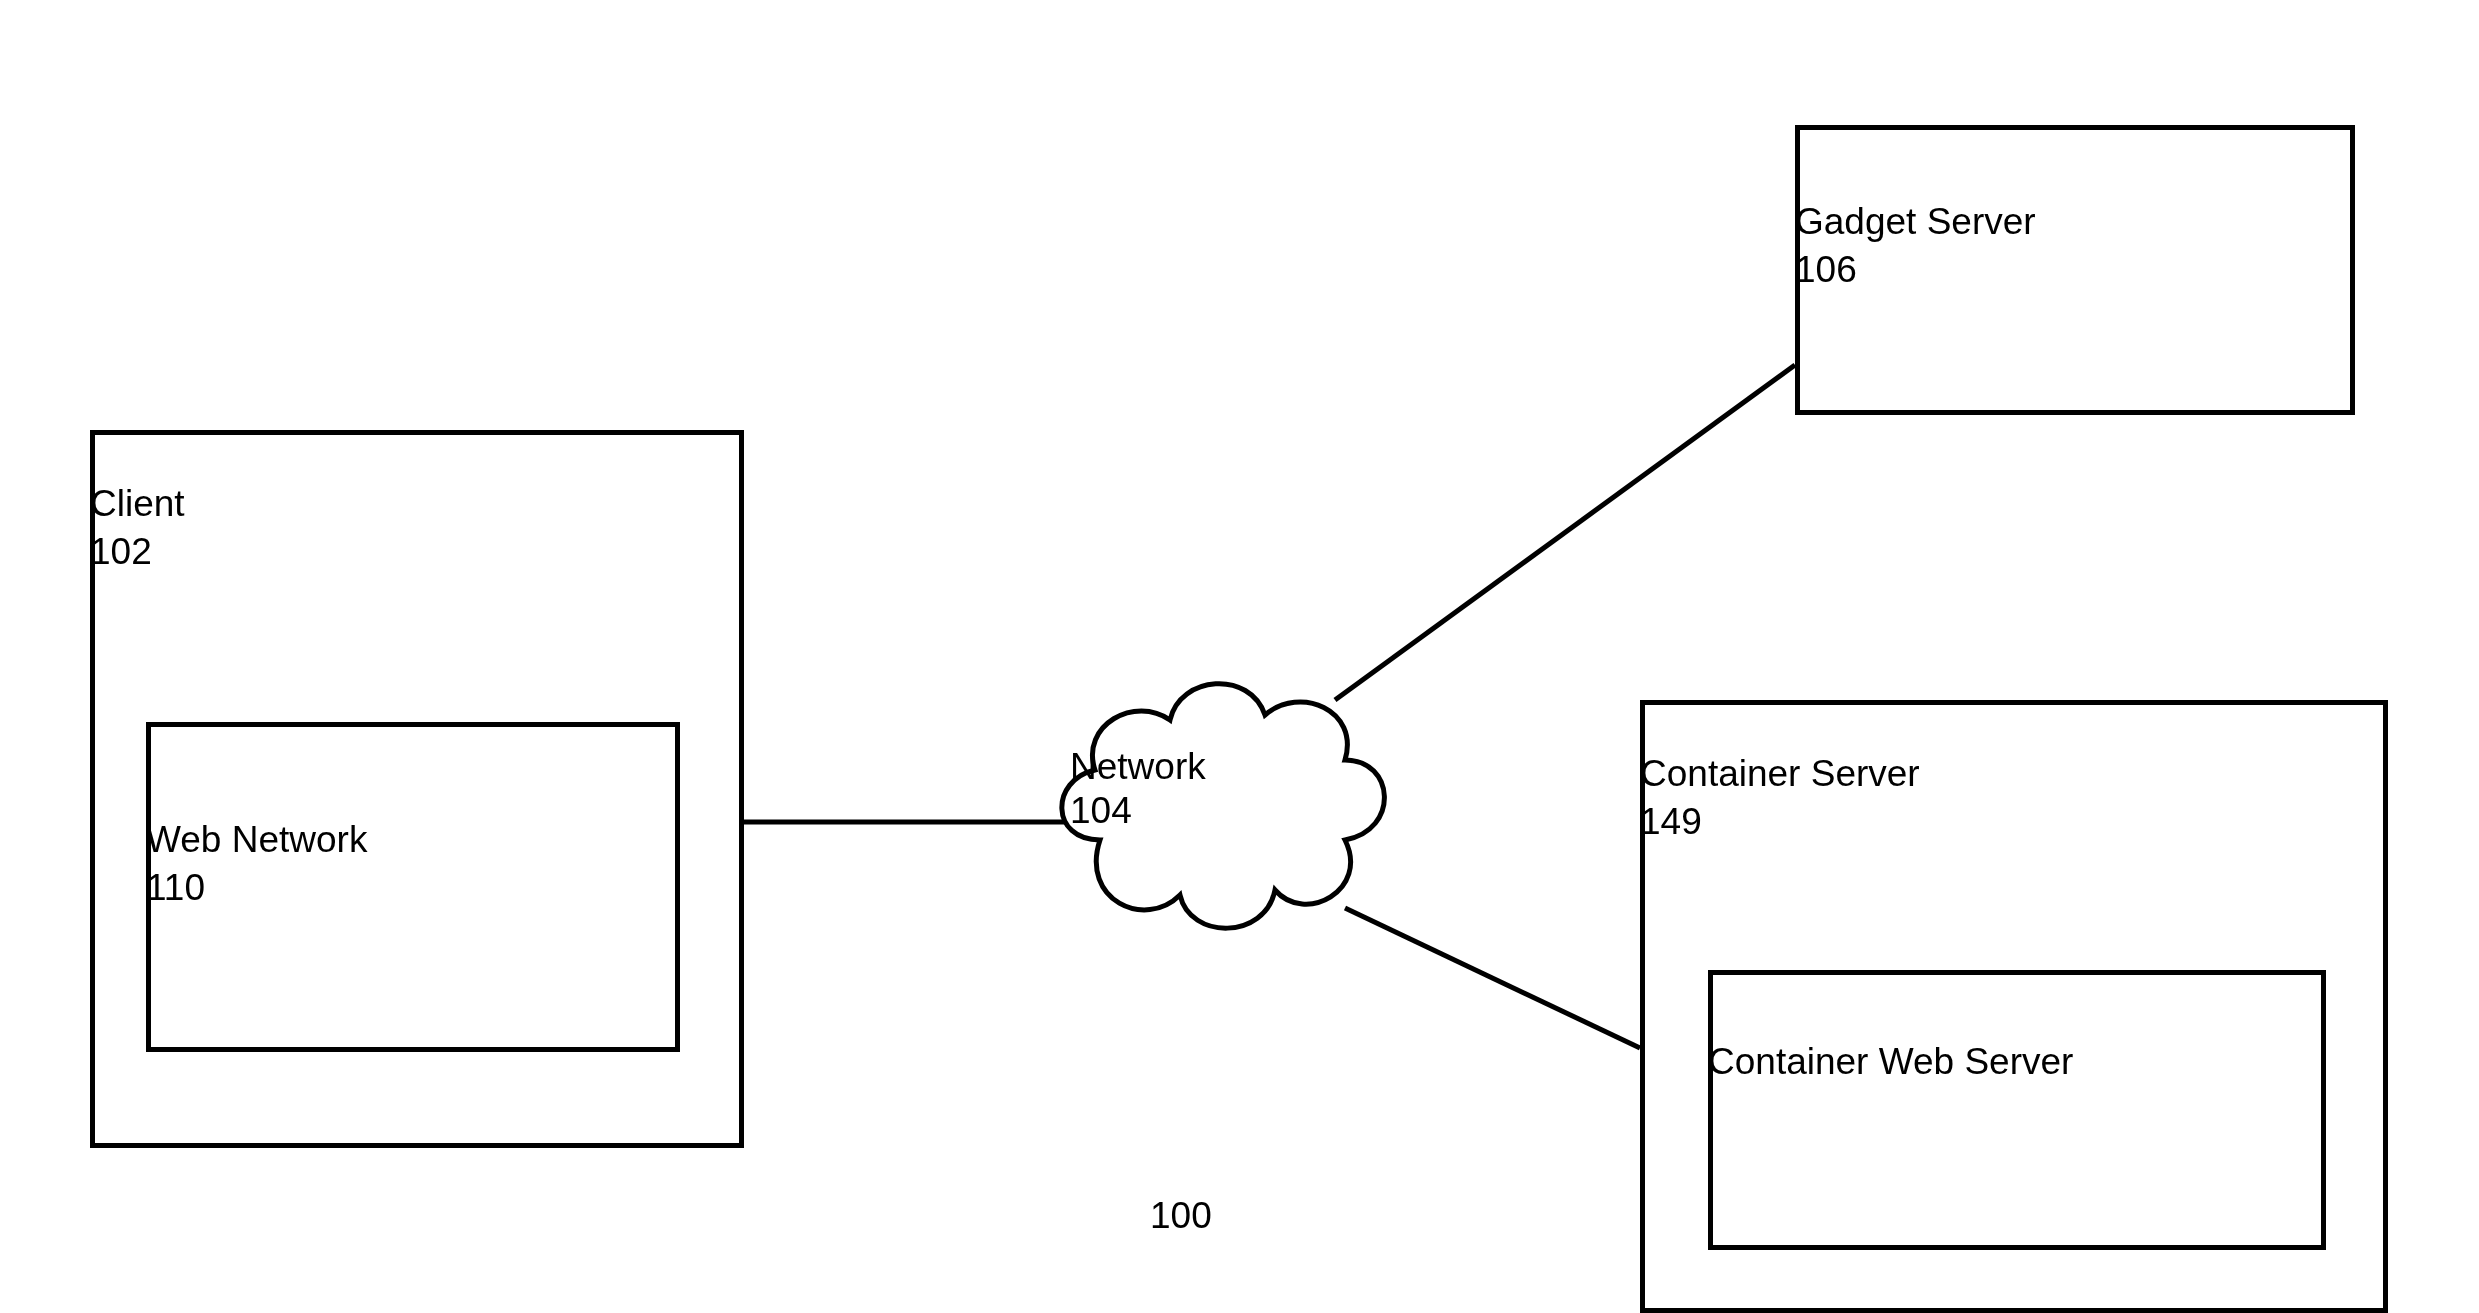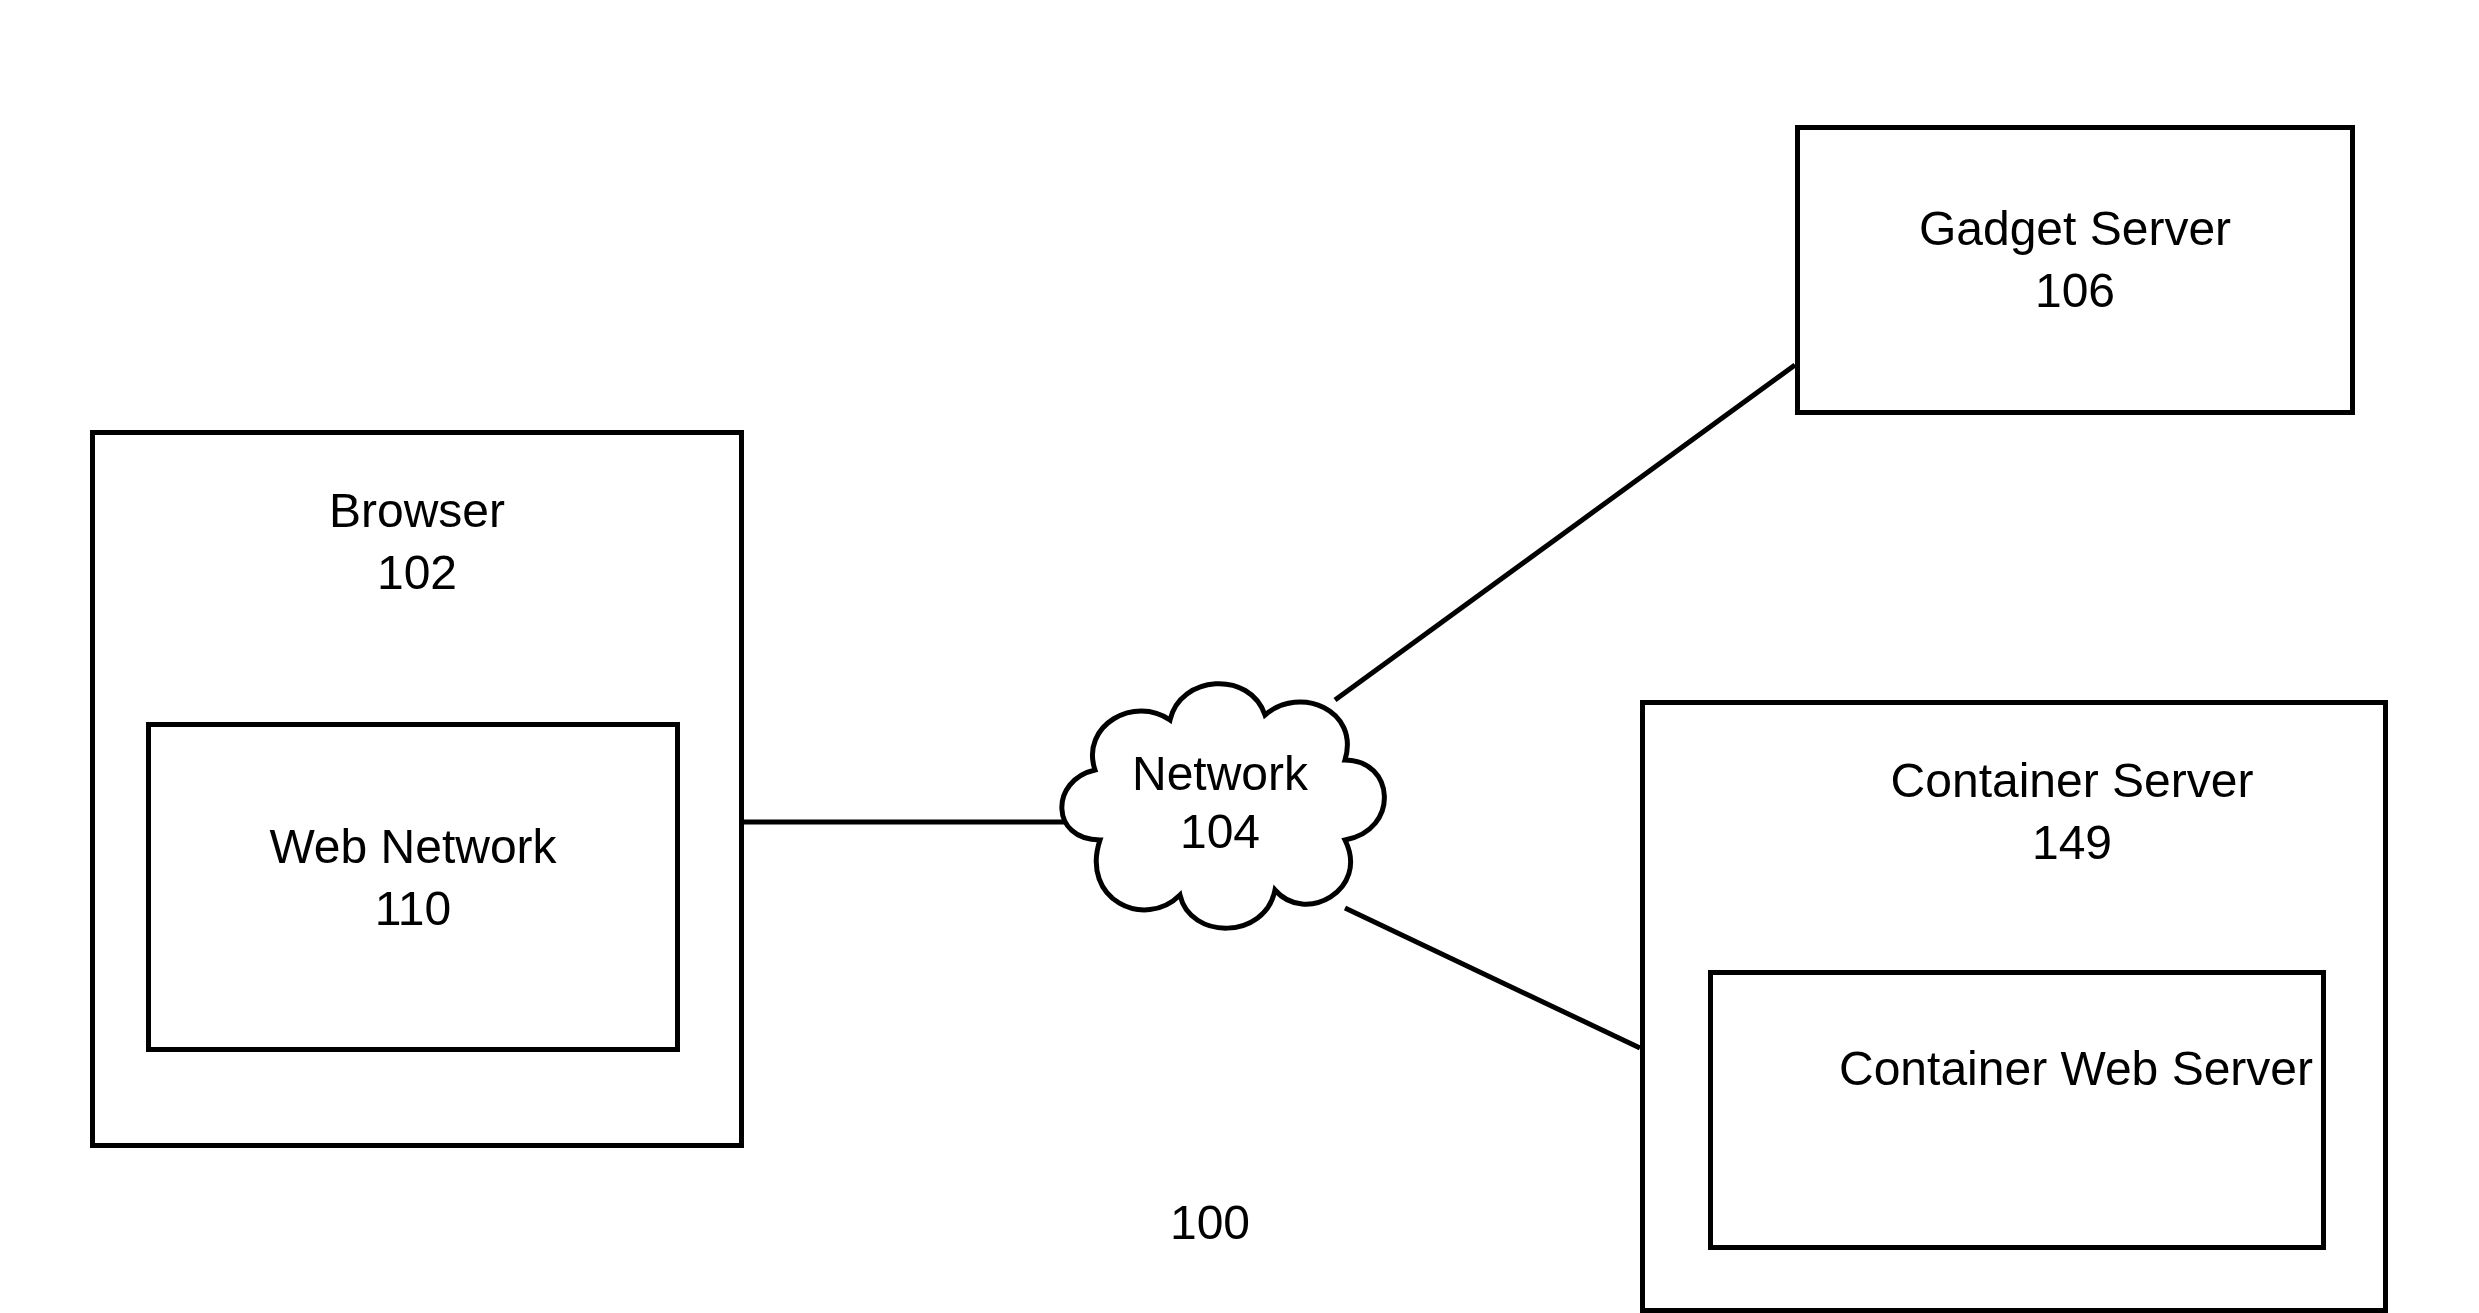--- a/index.html
+++ b/index.html
@@ -17,22 +17,22 @@
     height: 1313px;
   }
   .box {
     position: absolute;
     border: 5px solid #000;
     box-sizing: border-box;
     background: #fff;
   }
   .label {
     position: absolute;
-    text-align: center;
-    font-size: 48px;
+    text-align: left;
+    font-size: 37px;
     line-height: 1.2;
     white-space: nowrap;
   }
   .ref {
     display: block;
     margin-top: 4px;
   }
   svg.connector {
     position: absolute;
     top: 0;
@@ -55,21 +55,21 @@
     <line x1="744" y1="822" x2="1075" y2="822" stroke="#000" stroke-width="5"></line>
 
     <line x1="1335" y1="700" x2="1795" y2="365" stroke="#000" stroke-width="5"></line>
 
     <line x1="1345" y1="908" x2="1640" y2="1048" stroke="#000" stroke-width="5"></line>
   </svg>
 
   <div class="box" style="left:90px; top:430px; width:654px; height:718px;">
   </div>
   <div class="label" style="left:90px; top:482px; width:654px;">
-    <span>Browser</span>
+    <span>Client</span>
     <span class="ref">102</span>
   </div>
 
   <div class="box" style="left:146px; top:722px; width:534px; height:330px;">
   </div>
   <div class="label" style="left:146px; top:818px; width:534px;">
     <span>Web Network</span>
     <span class="ref">110</span>
   </div>
 

